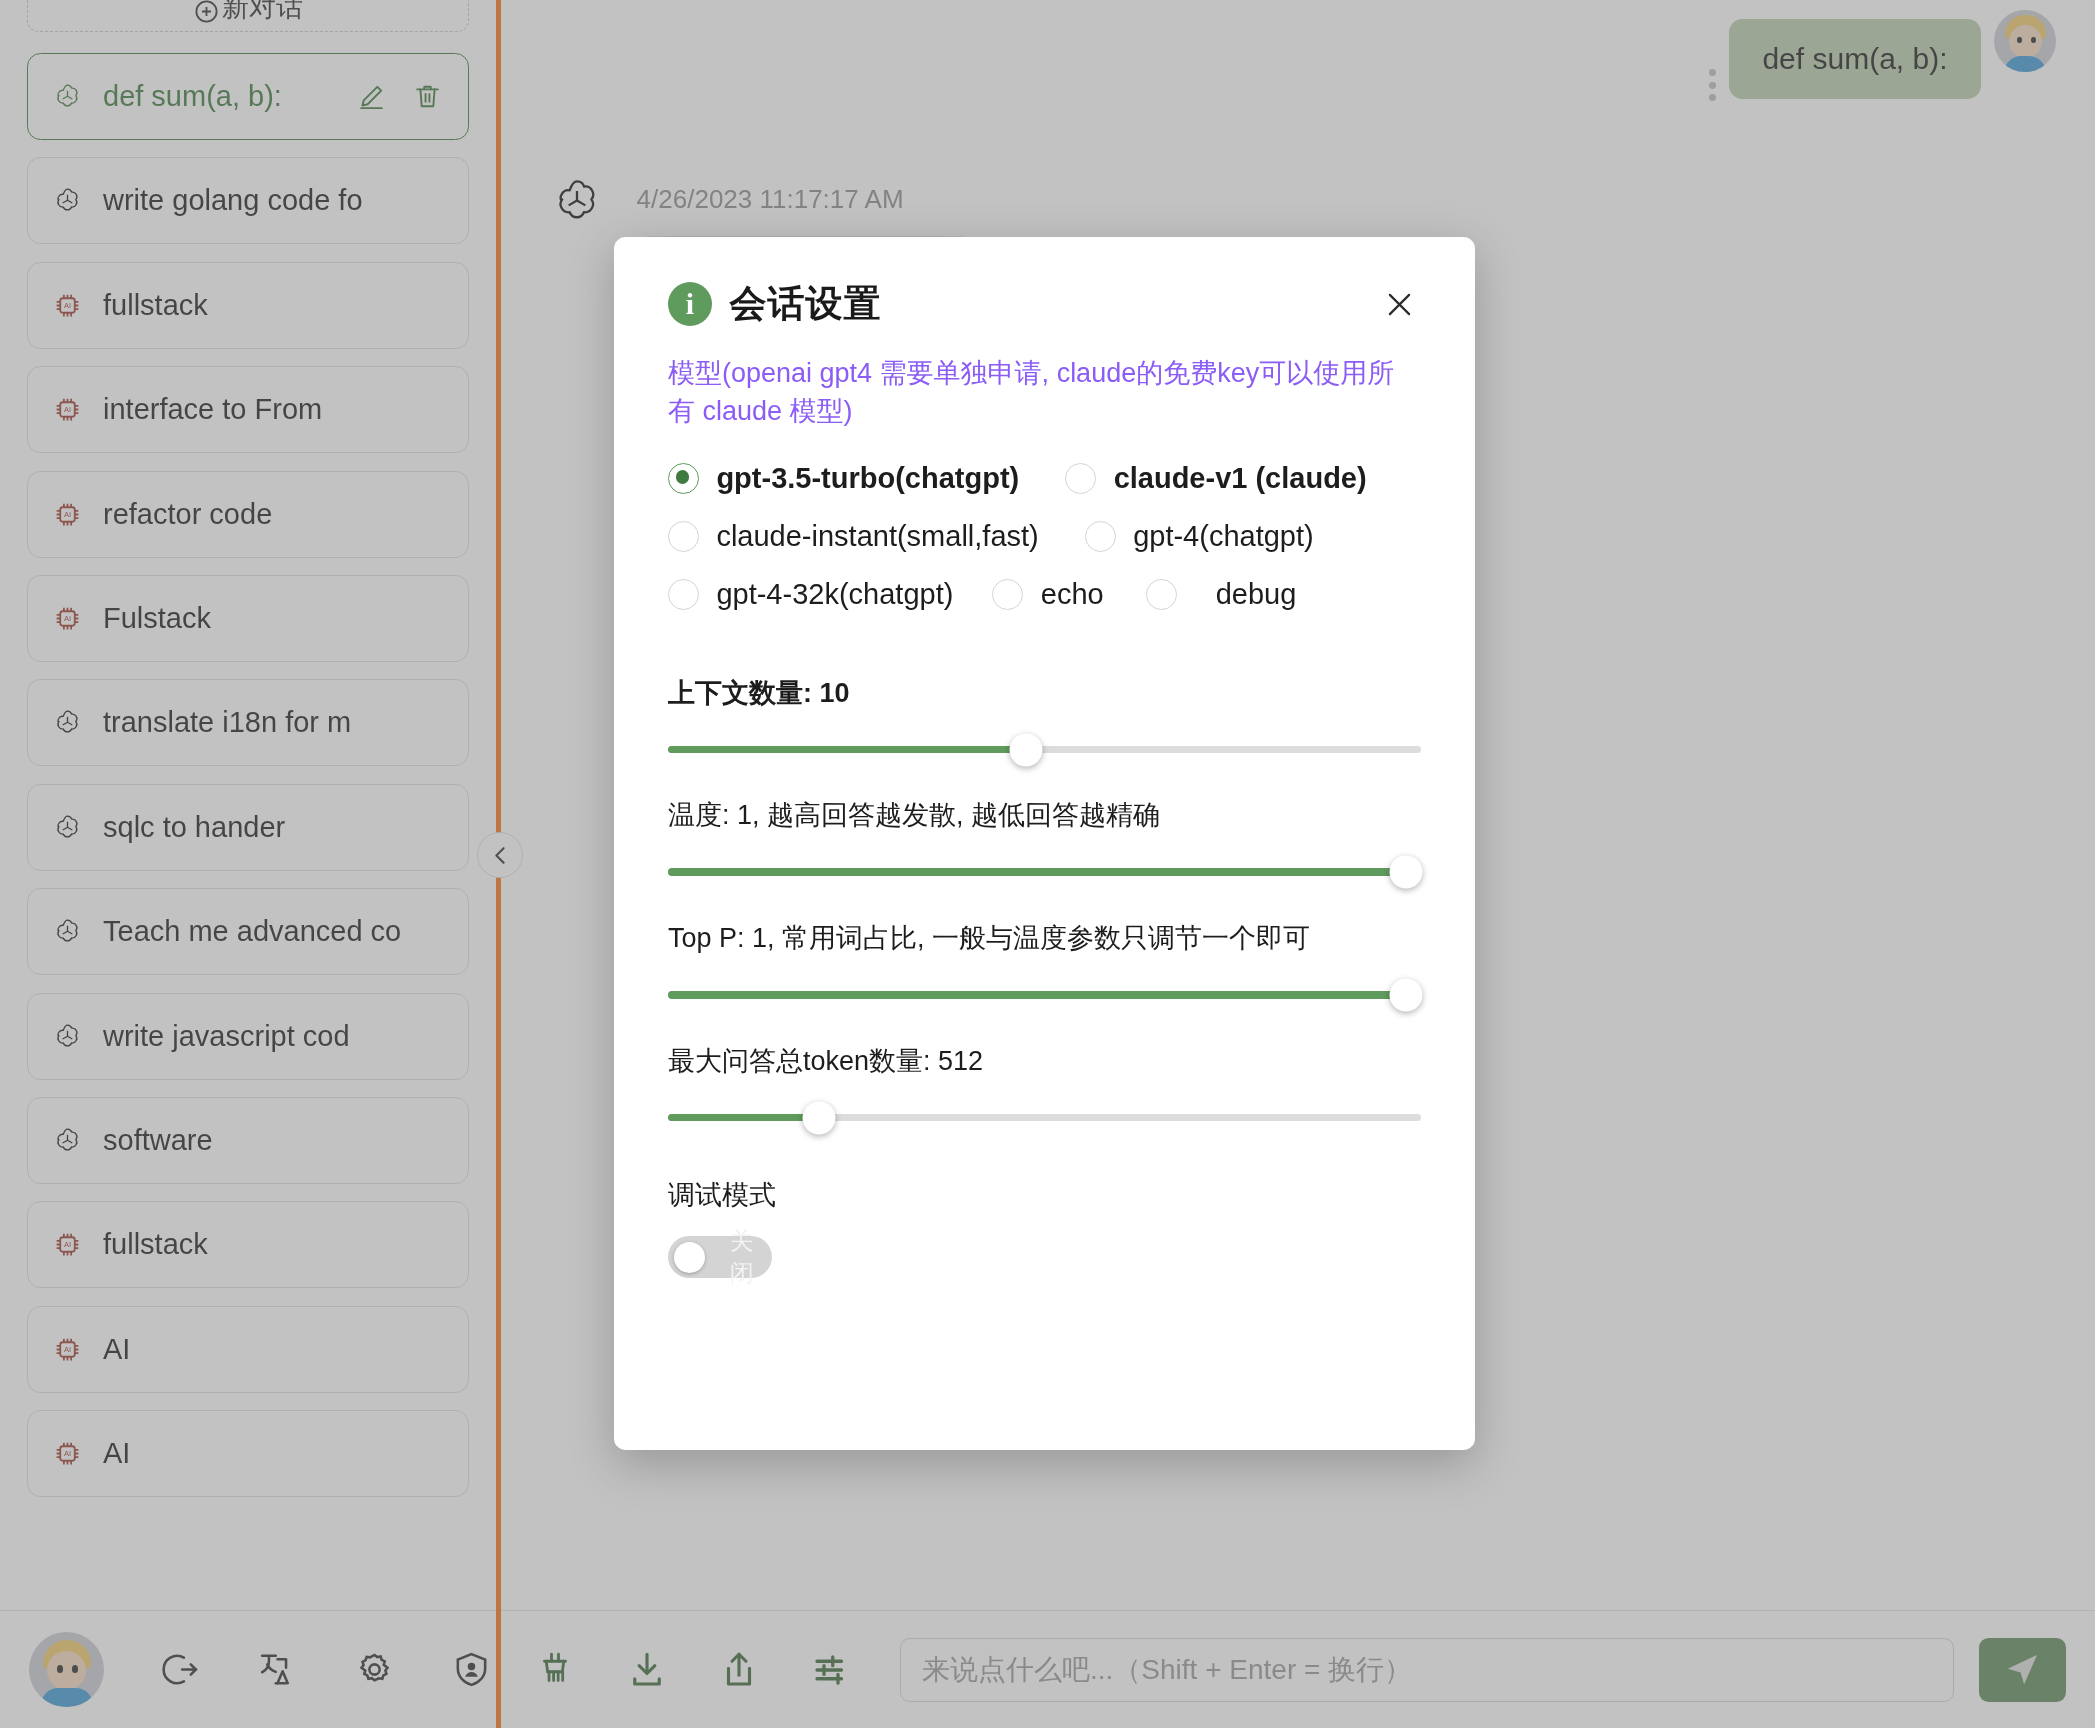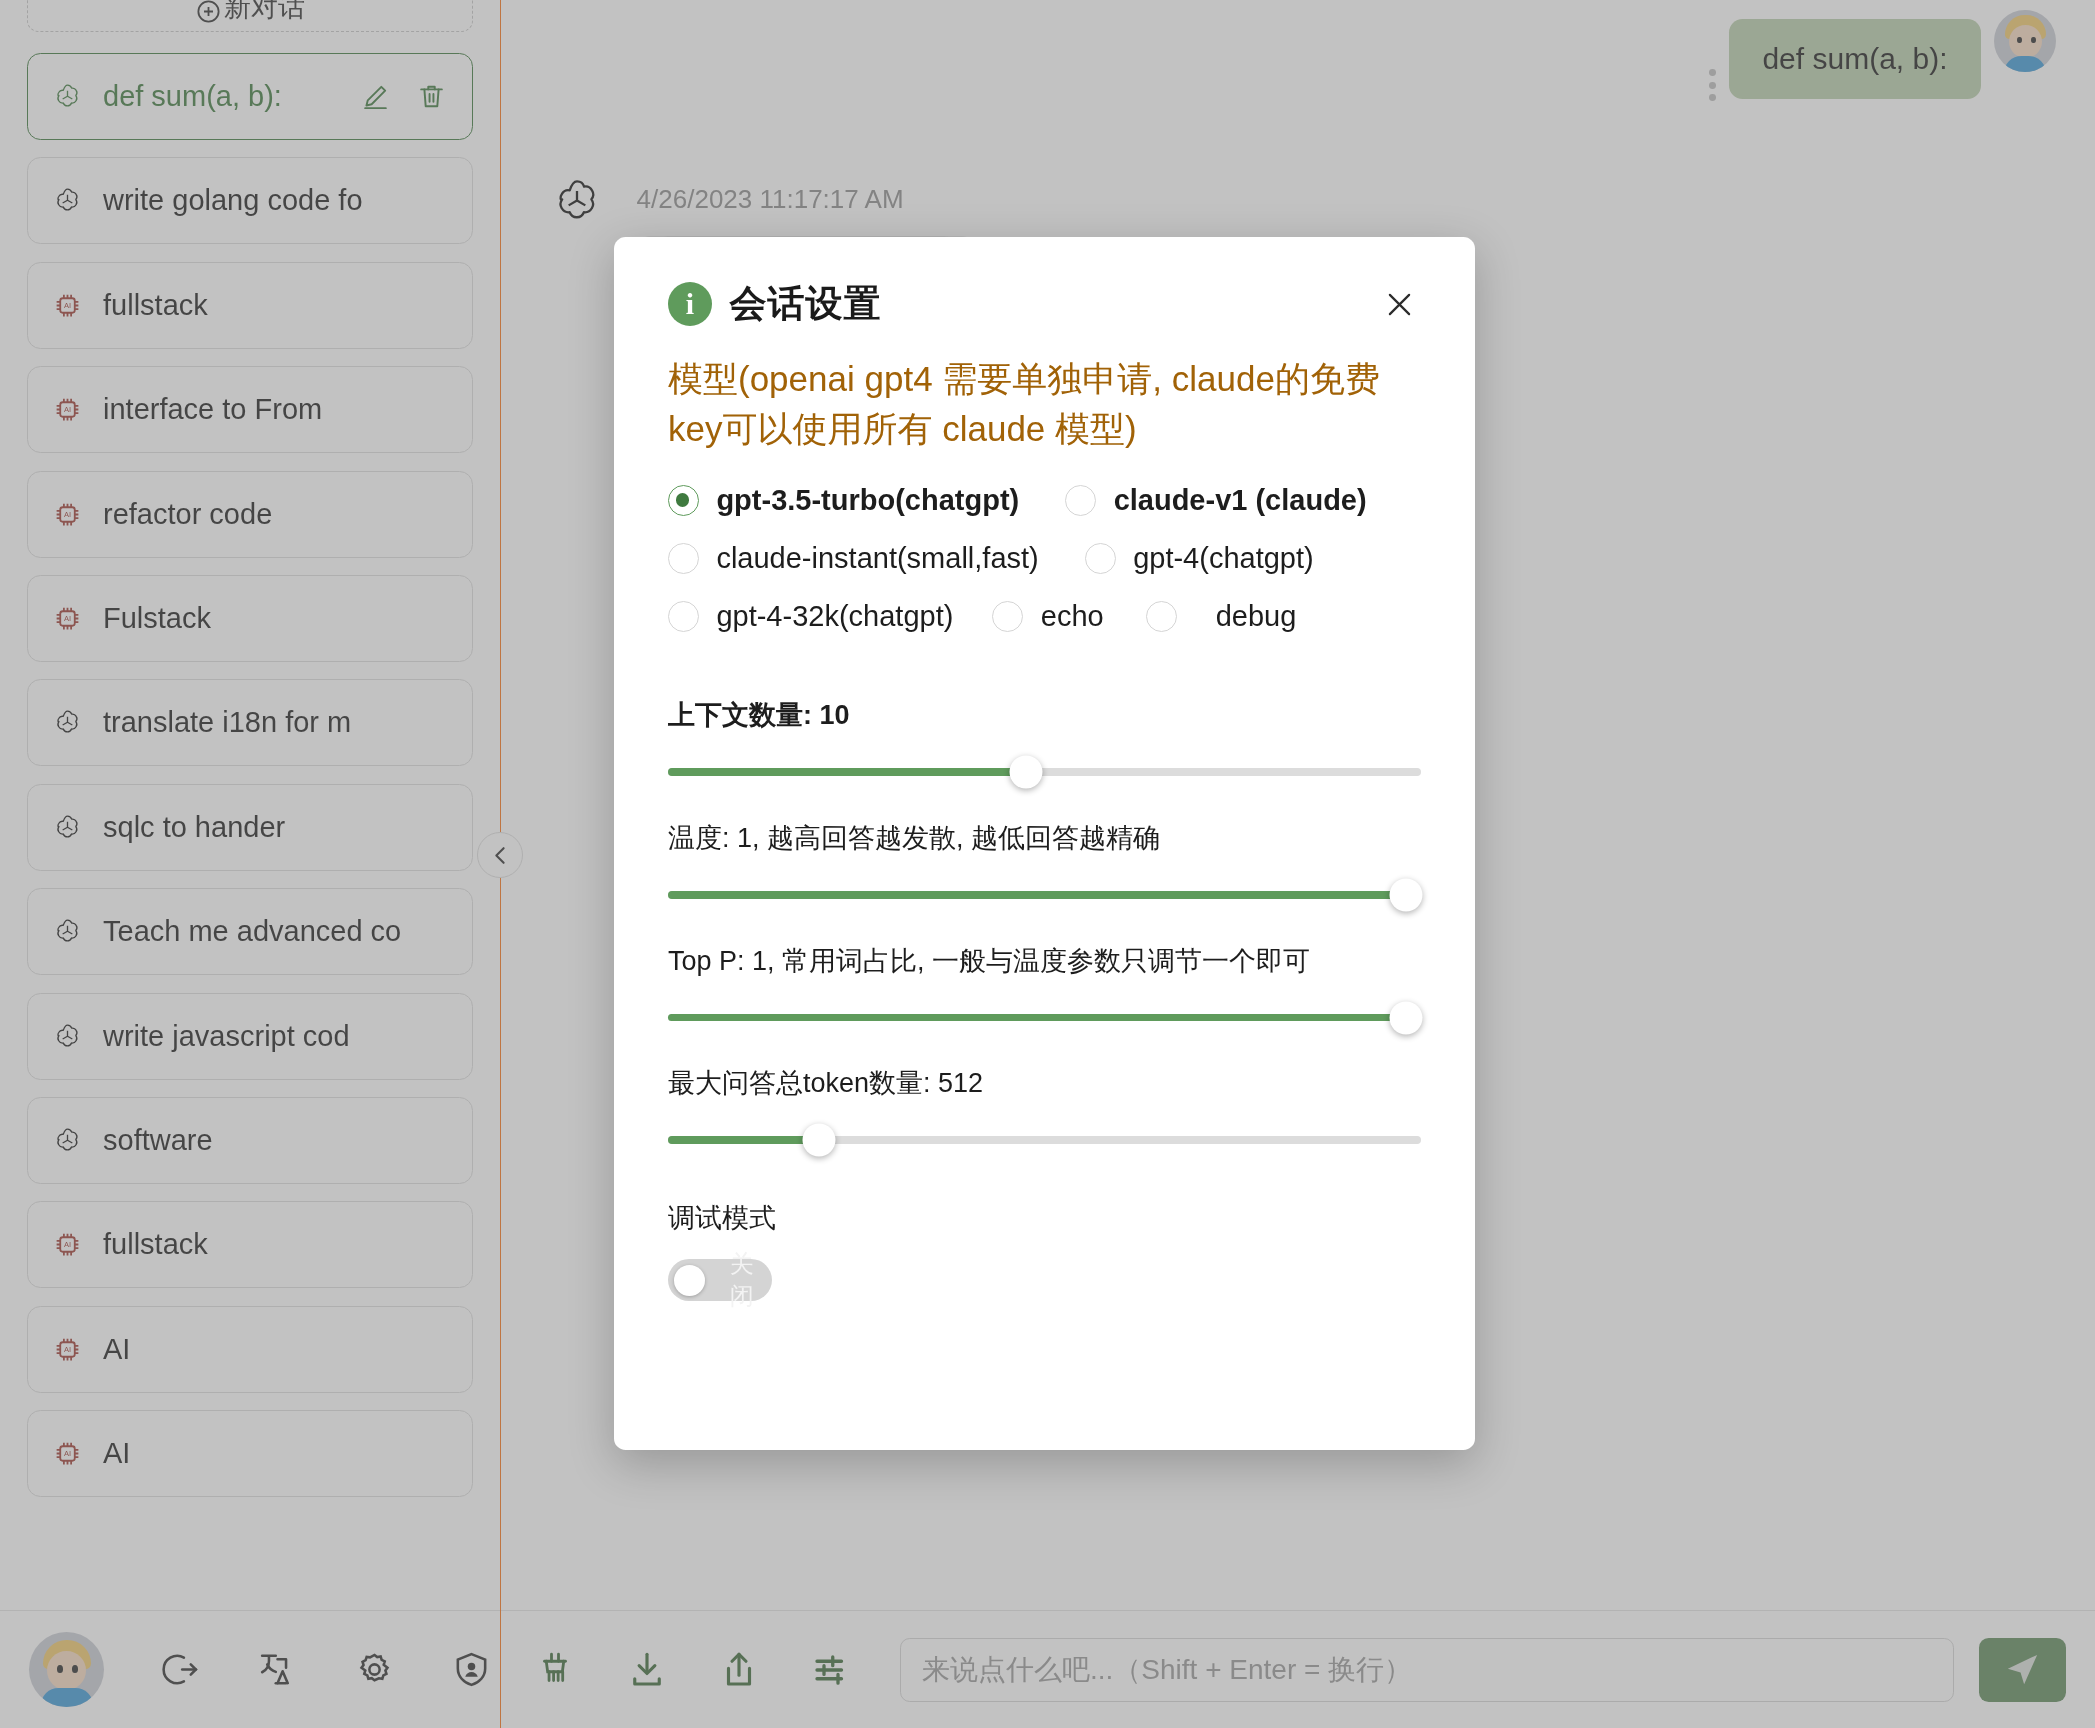--- a/index.html
+++ b/index.html
@@ -14,21 +14,21 @@
   #app { position: relative; width: 2095px; height: 1728px; }
 
   
   #behind { position: absolute; inset: 0; display: flex; }
 
   
   #sidebar {
     position: relative;
     width: 501px; height: 1728px;
     background: #ffffff;
-    border-right: 1px solid #f97316;
+    border-right: 5px solid #f97316;
     display: flex; flex-direction: column;
   }
   #new-chat {
     margin: 0 27px;
     margin-top: -41px;
     height: 73px;
     border: 1.9px dashed #c7c7c7;
     border-radius: 11.6px;
     display: flex; align-items: flex-end; justify-content: center;
     padding-bottom: 5.8px;
@@ -171,21 +171,21 @@
     background: #5f9b5c; color: #fff;
     display: flex; align-items: center; justify-content: center;
     font-size: 30px; font-weight: bold; font-family: "Liberation Serif", serif;
     flex: 0 0 auto;
   }
   #modal-title { font-size: 37px; font-weight: bold; color: #1a1a1a; margin-left: 17.4px; letter-spacing: 1px; }
   #modal-close { margin-left: auto; width: 44px; height: 44px; display: flex; align-items: center; justify-content: center; }
 
   #model-desc {
     margin-top: 25px;
-    font-size: 35px; line-height: 1.42; color: #a16207;
+    font-size: 27px; line-height: 1.42; color: #8b5cf6;
     width: 734px;
   }
 
   .radio-row { display: flex; align-items: center; margin-top: 25px; }
   .radio-row.r1 { margin-top: 31px; font-weight: bold; }
   .radio-opt { display: flex; align-items: center; gap: 17.4px; }
   .rdo {
     width: 31px; height: 31px; border-radius: 50%;
     border: 1.9px solid #d5d5d5; background: #fff;
     flex: 0 0 auto; position: relative;

